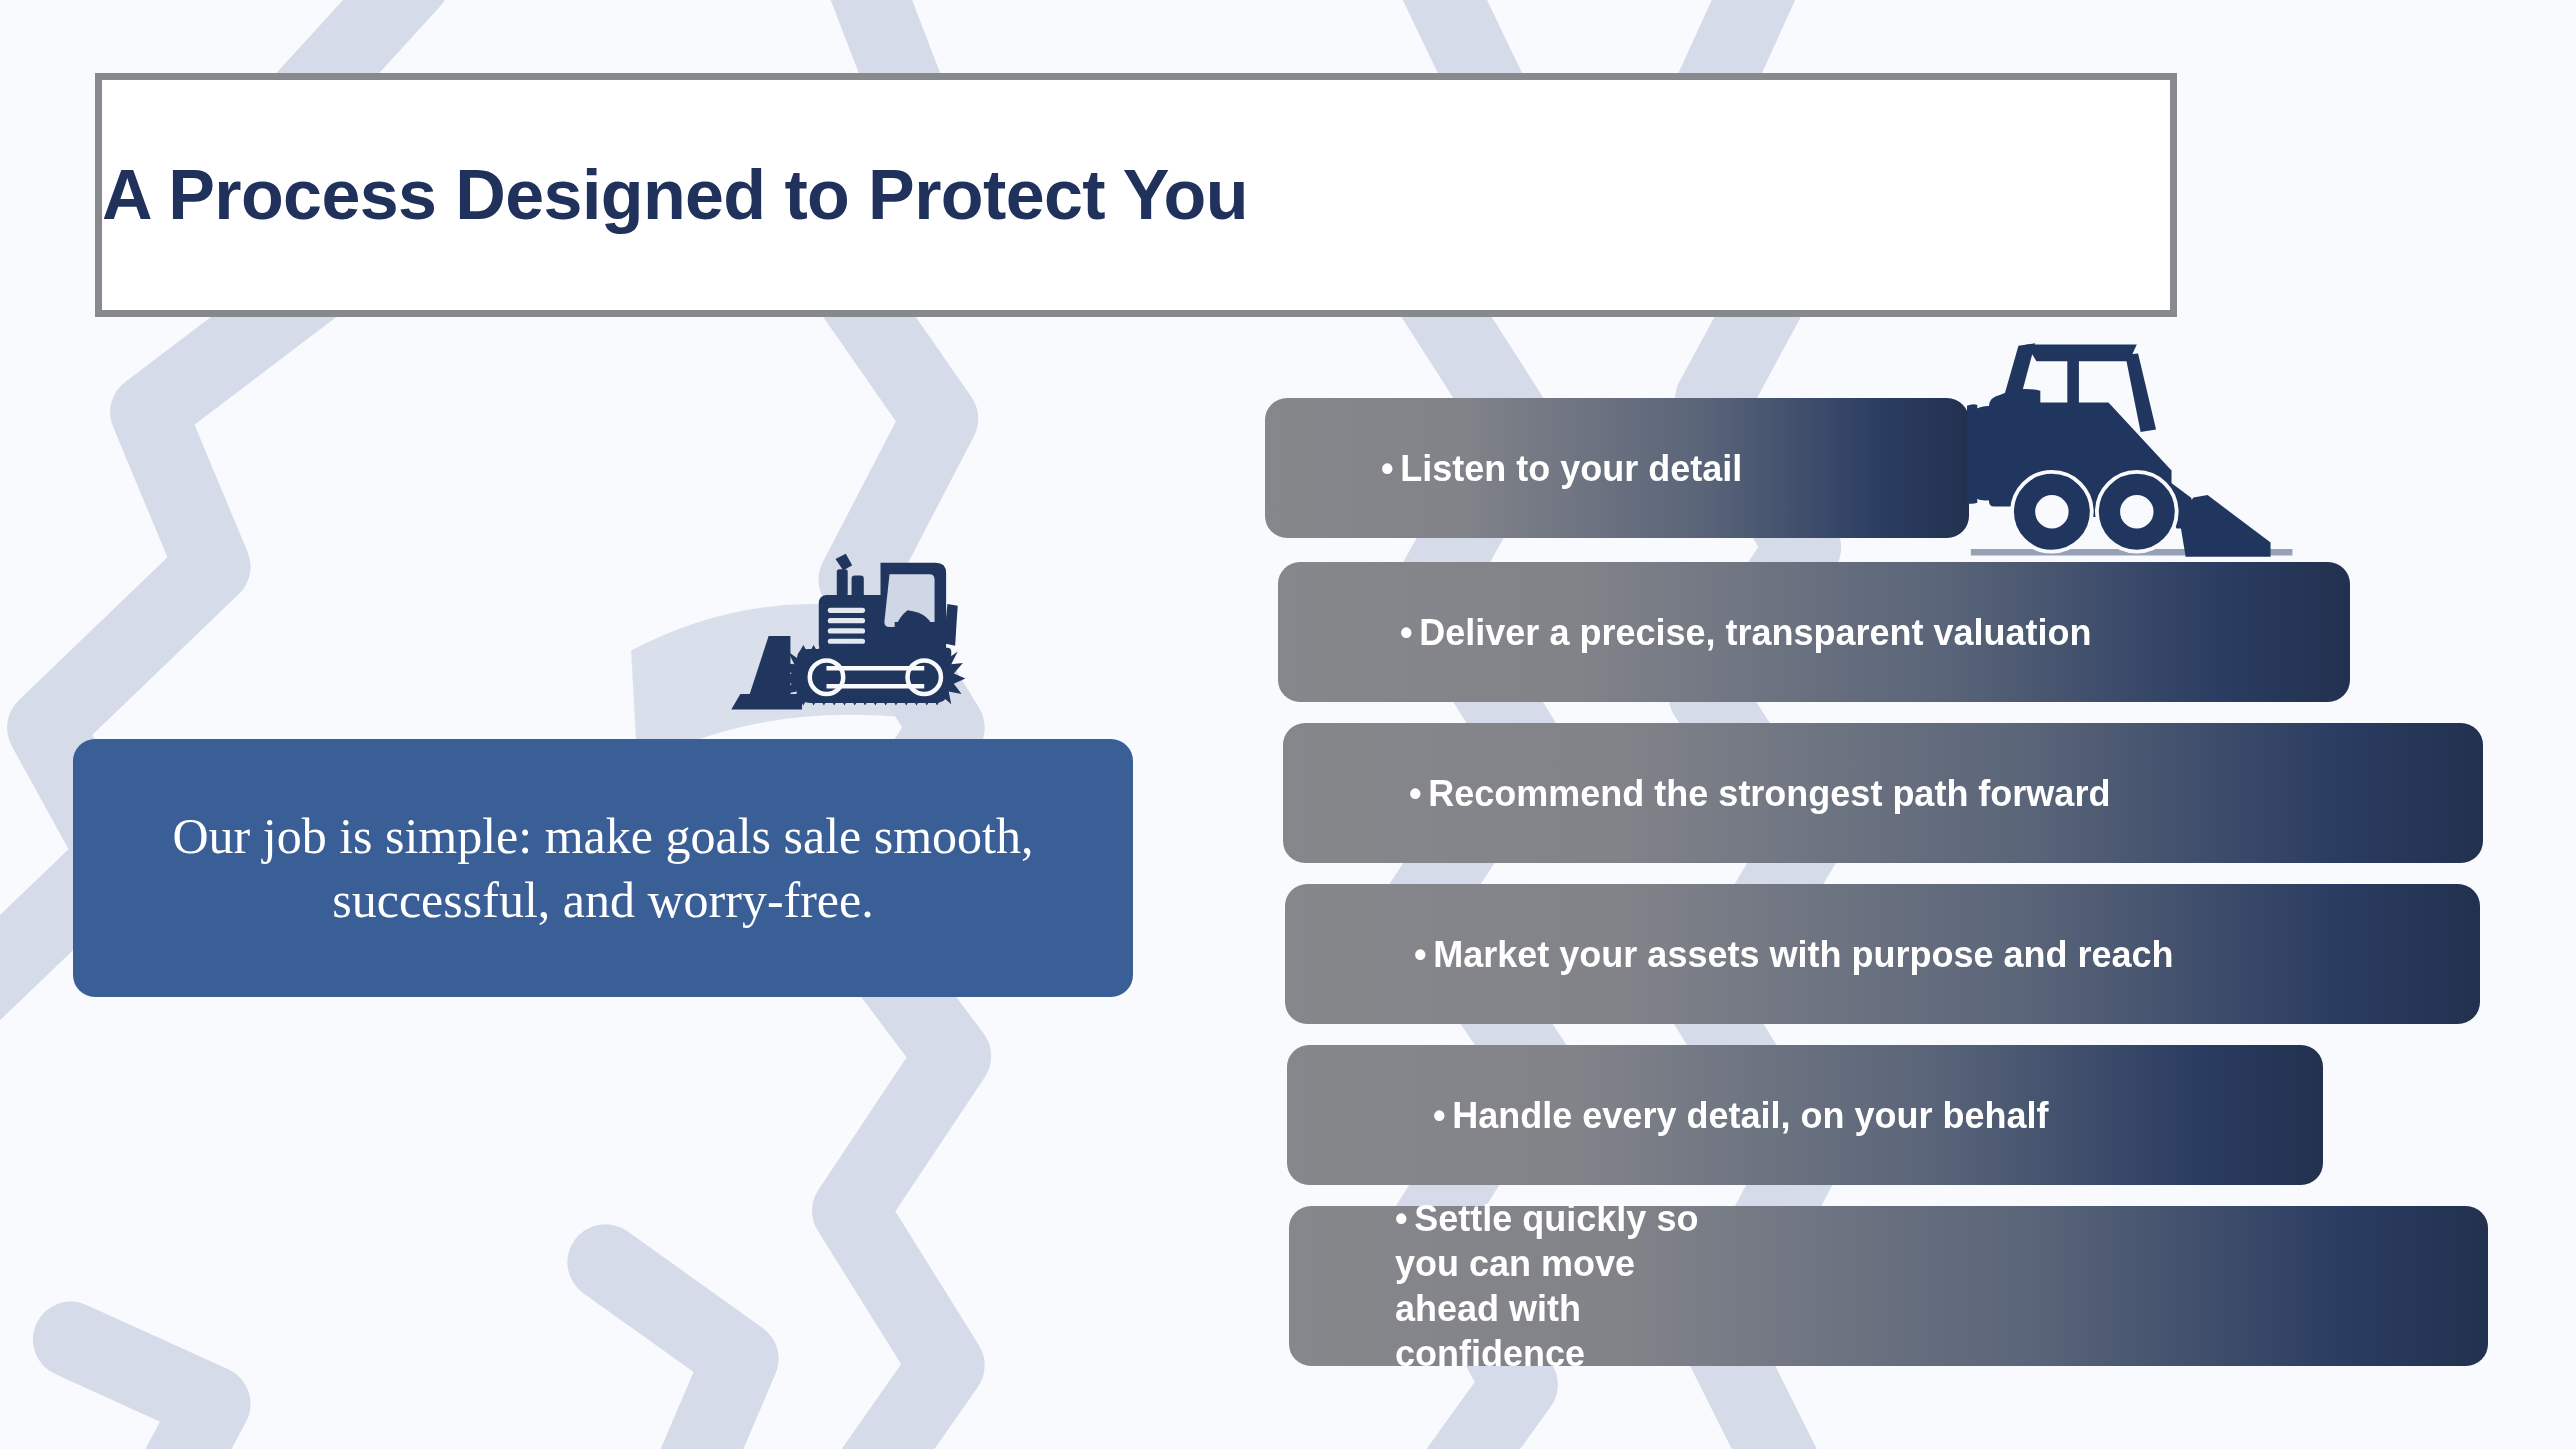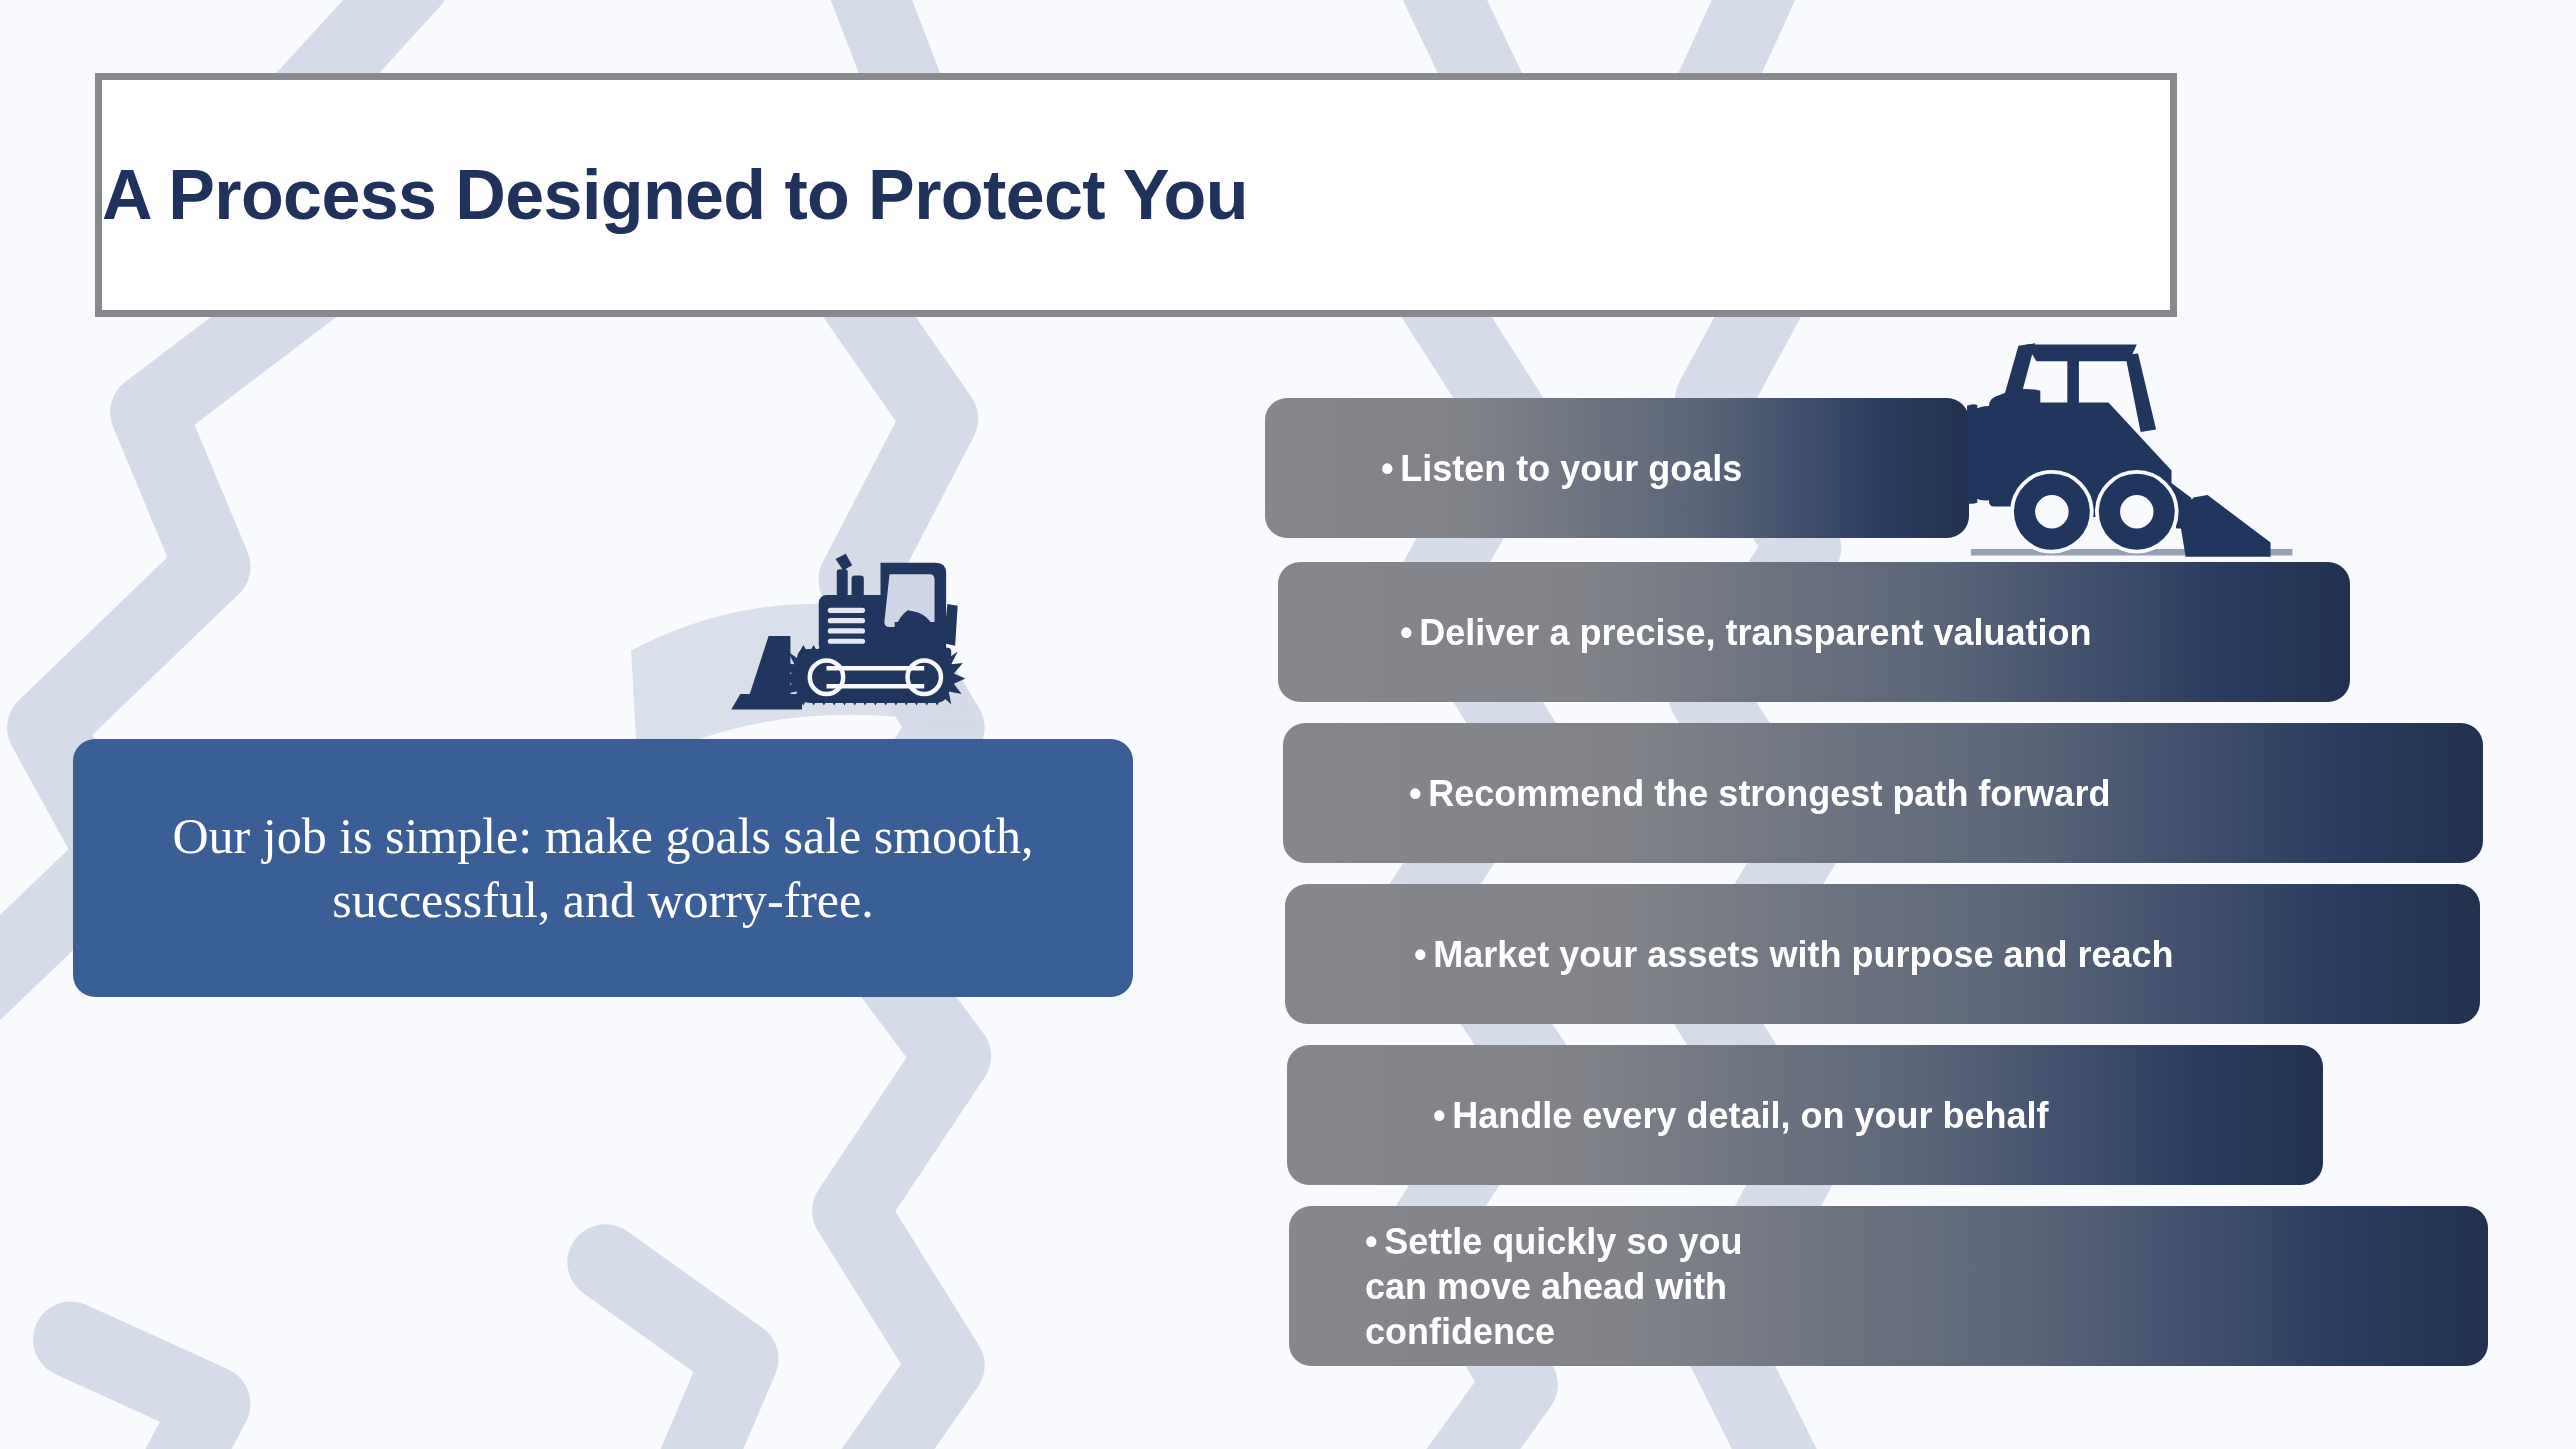--- a/index.html
+++ b/index.html
@@ -126,21 +126,21 @@
   #bar-2 { left: 1283px; top: 723px; width: 1200px; height: 140px; }
   #bar-3 { left: 1285px; top: 884px; width: 1195px; height: 140px; }
   #bar-4 { left: 1287px; top: 1045px; width: 1036px; height: 140px; padding-left: 16px; }
   #bar-5 { left: 1289px; top: 1206px; width: 1199px; height: 160px; }
 
   #bar-0 .bar-inner { padding-left: 116px; }
   #bar-1 .bar-inner { padding-left: 122px; }
   #bar-2 .bar-inner { padding-left: 126px; }
   #bar-3 .bar-inner { padding-left: 129px; }
   #bar-4 .bar-inner { padding-left: 130px; }
-  #bar-5 .bar-inner { padding-left: 76px; padding-right: 741px; }
+  #bar-5 .bar-inner { padding-left: 96px; padding-right: 741px; margin-left: 10px; }
 
   .bar-inner { width: 100%; box-sizing: border-box; }
 </style>
 </head>
 <body>
 
 <div id="slide">
 
   <svg id="bg-watermark" viewBox="0 0 4000 2250" preserveAspectRatio="none" xmlns="http://www.w3.org/2000/svg">
     <g fill="none" stroke="#d5dbe8" stroke-width="118" stroke-linecap="round" stroke-linejoin="round">
@@ -242,21 +242,21 @@
       <circle cx="264" cy="290" r="62" fill="none" stroke="#f8fafd" stroke-width="6"></circle>
     </g>
   </svg>
 
   <div id="quote-card">
     <div id="quote-text">Our job is simple: make goals sale smooth, successful, and worry-free.</div>
   </div>
 
   <div class="bar" id="bar-0">
     <div class="bar-inner">
-      <div class="bar-text"><span class="bar-bullet">•</span><span>Listen to your goals</span></div>
+      <div class="bar-text"><span class="bar-bullet">•</span><span>Listen to your detail</span></div>
     </div>
   </div>
 
   <div class="bar" id="bar-1">
     <div class="bar-inner">
       <div class="bar-text"><span class="bar-bullet">•</span><span>Deliver a precise, transparent valuation</span></div>
     </div>
   </div>
 
   <div class="bar" id="bar-2">

